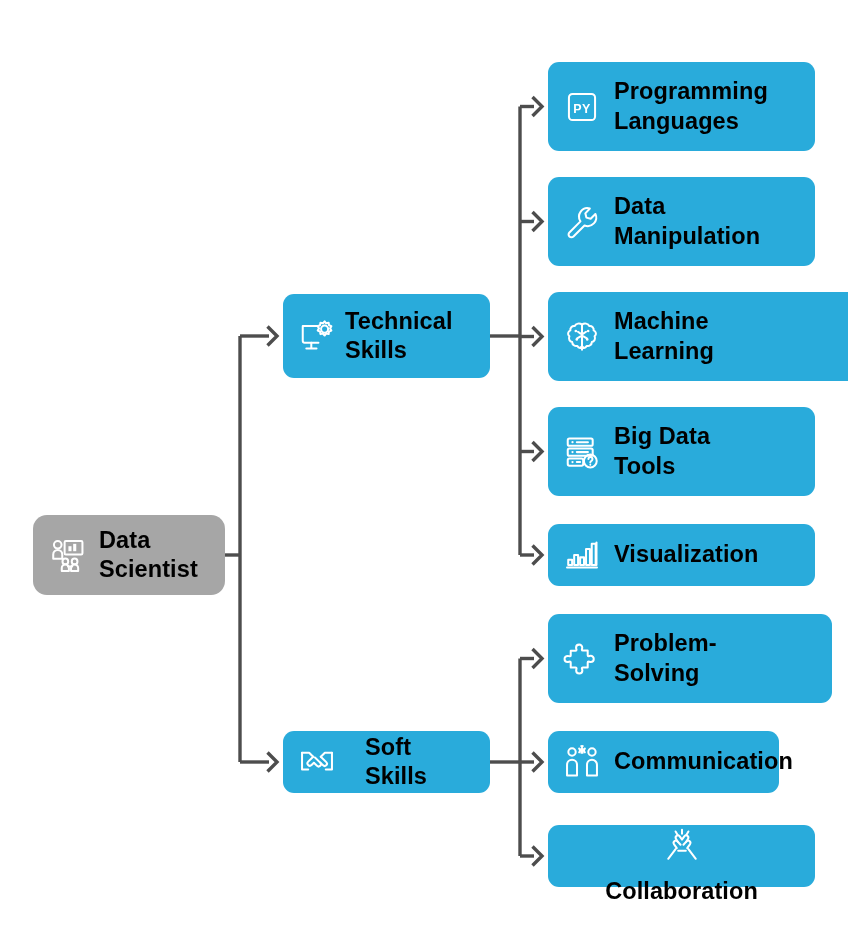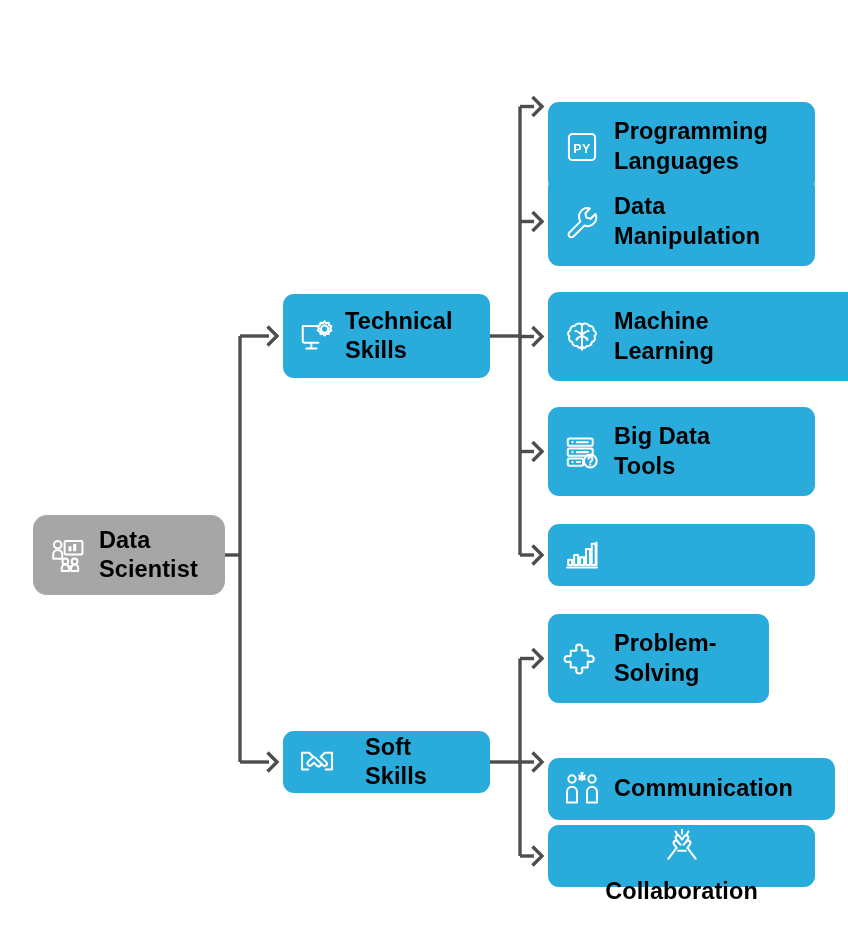--- a/index.html
+++ b/index.html
@@ -124,21 +124,21 @@
     <svg viewBox="0 0 32 32">
       <path d="M4 7.6h12.4M4 7.6v12.4a1.6 1.6 0 001.6 1.6h11.6" style="fill:none;stroke:#fff;stroke-width:1.7;stroke-linecap:round;stroke-linejoin:round"></path>
       <path d="M11.2 21.6v4.2M7 26.6h8.6" style="fill:none;stroke:#fff;stroke-width:1.7;stroke-linecap:round;stroke-linejoin:round"></path>
       <circle cx="22.4" cy="10.2" r="3" style="fill:none;stroke:#fff;stroke-width:1.7;stroke-linecap:round;stroke-linejoin:round"></circle>
       <path d="M22.4 3.6l1.3 1.7 2.1-.5.3 2.1 2 .8-1.1 1.9 1.1 1.8-2 .9-.3 2.1-2.1-.5-1.3 1.7-1.4-1.7-2.1.5-.3-2.1-2-.9 1.1-1.8-1.1-1.9 2-.8.3-2.1 2.1.5z" style="fill:none;stroke:#fff;stroke-width:1.7;stroke-linecap:round;stroke-linejoin:round"></path>
     </svg>
         </span>
         <span class="node-label">Technical
 Skills</span>
       </div>
-      <div class="node leaf" style="left: 548px; top: 62px; width: 267px; height: 89px; margin-top: 40px;">
+      <div class="node leaf" style="left: 548px; top: 62px; width: 267px; height: 89px;">
         <span class="node-icon">
     <svg viewBox="0 0 32 32">
       <rect x="5" y="5" width="22" height="22" rx="3" style="fill:none;stroke:#fff;stroke-width:1.7;stroke-linecap:round;stroke-linejoin:round"></rect>
       <text x="16" y="21.4" text-anchor="middle" style="fill:#fff;font-family:'Liberation Sans',sans-serif;font-size:10.5px;font-weight:700;letter-spacing:0.3px">PY</text>
     </svg>
         </span>
         <span class="node-label">Programming
 Languages</span>
       </div>
       <div class="node leaf" style="left: 548px; top: 177px; width: 267px; height: 89px;">
@@ -189,45 +189,46 @@
     <svg viewBox="0 0 32 32">
       <path d="M3.4 26.6h25.2" style="fill:none;stroke:#fff;stroke-width:1.7;stroke-linecap:round;stroke-linejoin:round"></path>
       <path d="M28.2 5.4v19" style="fill:none;stroke:#fff;stroke-width:1.7;stroke-linecap:round;stroke-linejoin:round"></path>
       <rect x="4.4" y="20" width="3.3" height="4.4" style="fill:none;stroke:#fff;stroke-width:1.7;stroke-linecap:round;stroke-linejoin:round"></rect>
       <rect x="9.4" y="16" width="3.3" height="8.4" style="fill:none;stroke:#fff;stroke-width:1.7;stroke-linecap:round;stroke-linejoin:round"></rect>
       <rect x="14.4" y="18" width="3.3" height="6.4" style="fill:none;stroke:#fff;stroke-width:1.7;stroke-linecap:round;stroke-linejoin:round"></rect>
       <rect x="19.4" y="11" width="3.3" height="13.4" style="fill:none;stroke:#fff;stroke-width:1.7;stroke-linecap:round;stroke-linejoin:round"></rect>
       <rect x="24.2" y="6.6" width="3.3" height="17.8" style="fill:none;stroke:#fff;stroke-width:1.7;stroke-linecap:round;stroke-linejoin:round"></rect>
     </svg>
         </span>
+        <span class="node-label">Visualization</span>
       </div>
       <div class="node branch" style="left: 283px; top: 731px; width: 207px; height: 62px; gap: 28px;">
         <span class="node-icon">
     <svg viewBox="0 0 32 32">
       <path d="M3.4 8.2h6l3.4 3.4" style="fill:none;stroke:#fff;stroke-width:1.7;stroke-linecap:round;stroke-linejoin:round"></path>
       <path d="M28.6 8.2h-6l-3.4 3.4" style="fill:none;stroke:#fff;stroke-width:1.7;stroke-linecap:round;stroke-linejoin:round"></path>
       <path d="M3.4 8.2v14.2h5.2" style="fill:none;stroke:#fff;stroke-width:1.7;stroke-linecap:round;stroke-linejoin:round"></path>
       <path d="M28.6 8.2v14.2h-5.2" style="fill:none;stroke:#fff;stroke-width:1.7;stroke-linecap:round;stroke-linejoin:round"></path>
       <path d="M12.8 11.6l-4.2 4.1a2 2 0 002.8 2.9l2-1.9" style="fill:none;stroke:#fff;stroke-width:1.7;stroke-linecap:round;stroke-linejoin:round"></path>
       <path d="M13.4 16.7l2.6 2.5a1.9 1.9 0 002.7-2.7l-4.4-4.3" style="fill:none;stroke:#fff;stroke-width:1.7;stroke-linecap:round;stroke-linejoin:round"></path>
       <path d="M18.7 16.5l2.4 2.3a1.9 1.9 0 002.7-2.7l-4.6-4.5" style="fill:none;stroke:#fff;stroke-width:1.7;stroke-linecap:round;stroke-linejoin:round"></path>
     </svg>
         </span>
         <span class="node-label">Soft Skills</span>
       </div>
-      <div class="node leaf" style="left: 548px; top: 614px; width: 221px; height: 89px;">
+      <div class="node leaf" style="left: 548px; top: 614px; width: 284px; height: 89px;">
         <span class="node-icon">
     <svg viewBox="0 0 32 32">
       <path d="M13.6 3.8a2.6 2.6 0 012.6 2.6c0 .7-.3 1.3-.3 1.8 0 .4.3.7.8.7h4.1v4c0 .5.3.8.7.8.5 0 1.1-.4 1.8-.4a2.6 2.6 0 010 5.2c-.7 0-1.3-.3-1.8-.3-.4 0-.7.3-.7.8v4.1h-4.1c-.5 0-.8.3-.8.8 0 .5.4 1.1.4 1.8a2.6 2.6 0 01-5.2 0c0-.7.3-1.3.3-1.8 0-.5-.3-.8-.8-.8H6.5v-4.1c0-.5-.3-.8-.8-.8-.5 0-1.1.4-1.8.4a2.6 2.6 0 010-5.2c.7 0 1.3.3 1.8.3.5 0 .8-.3.8-.7v-4h4.1c.5 0 .8-.3.8-.7 0-.5-.4-1.1-.4-1.8a2.6 2.6 0 012.6-2.6z" style="fill:none;stroke:#fff;stroke-width:1.7;stroke-linecap:round;stroke-linejoin:round"></path>
     </svg>
         </span>
         <span class="node-label">Problem-
 Solving</span>
       </div>
-      <div class="node leaf" style="left: 548px; top: 731px; width: 287px; height: 62px; margin-top: 27px;">
+      <div class="node leaf" style="left: 548px; top: 731px; width: 231px; height: 62px;">
         <span class="node-icon">
     <svg viewBox="0 0 32 32">
       <circle cx="7.6" cy="7.6" r="3.1" style="fill:none;stroke:#fff;stroke-width:1.7;stroke-linecap:round;stroke-linejoin:round"></circle>
       <path d="M3.4 27.4v-9a4.2 4.2 0 018.4 0v9z" style="fill:none;stroke:#fff;stroke-width:1.7;stroke-linecap:round;stroke-linejoin:round"></path>
       <circle cx="24.4" cy="7.6" r="3.1" style="fill:none;stroke:#fff;stroke-width:1.7;stroke-linecap:round;stroke-linejoin:round"></circle>
       <path d="M20.2 27.4v-9a4.2 4.2 0 018.4 0v9z" style="fill:none;stroke:#fff;stroke-width:1.7;stroke-linecap:round;stroke-linejoin:round"></path>
       <path d="M13.6 4.6c.9.9.9 2.4 0 3.3M18.4 4.6c-.9.9-.9 2.4 0 3.3" style="fill:none;stroke:#fff;stroke-width:1.7;stroke-linecap:round;stroke-linejoin:round"></path>
       <path d="M15.4 2.6c1.5 1.5 1.5 4.1 0 5.6M16.6 2.6c-1.5 1.5-1.5 4.1 0 5.6" style="fill:none;stroke:#fff;stroke-width:1.7;stroke-linecap:round;stroke-linejoin:round"></path>
     </svg>
         </span>

